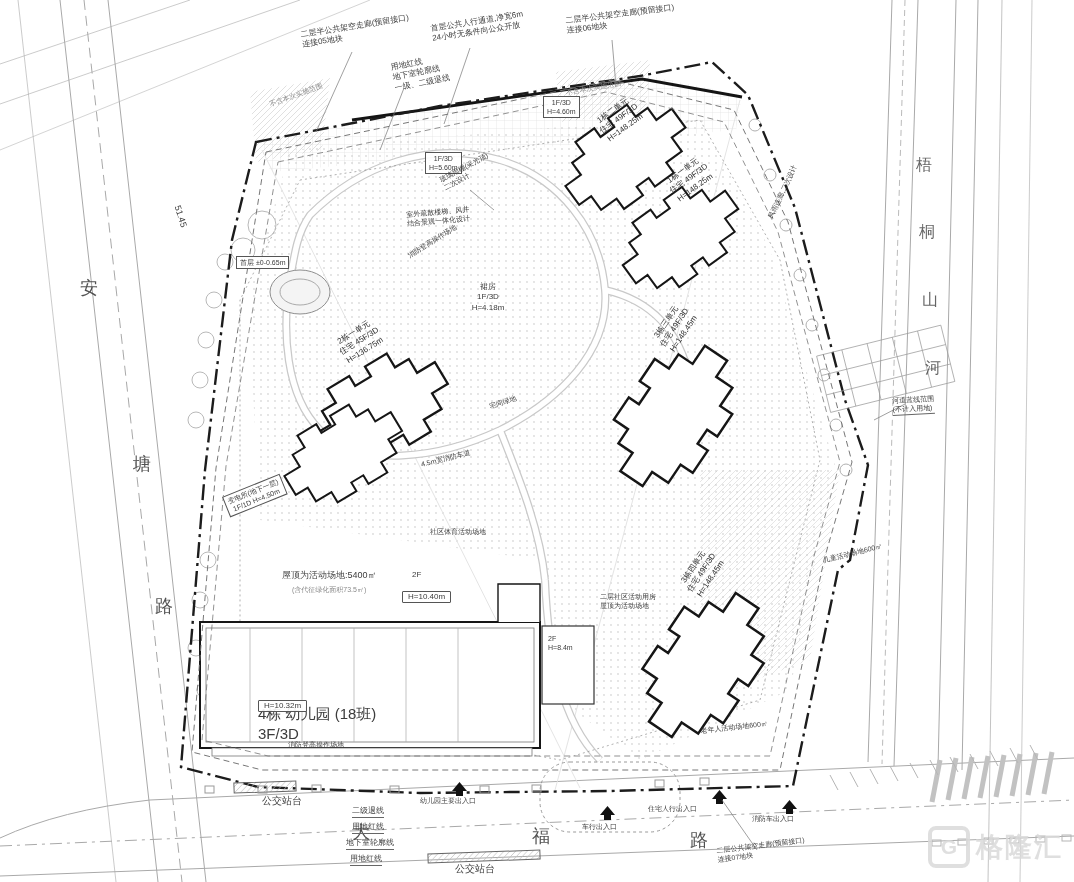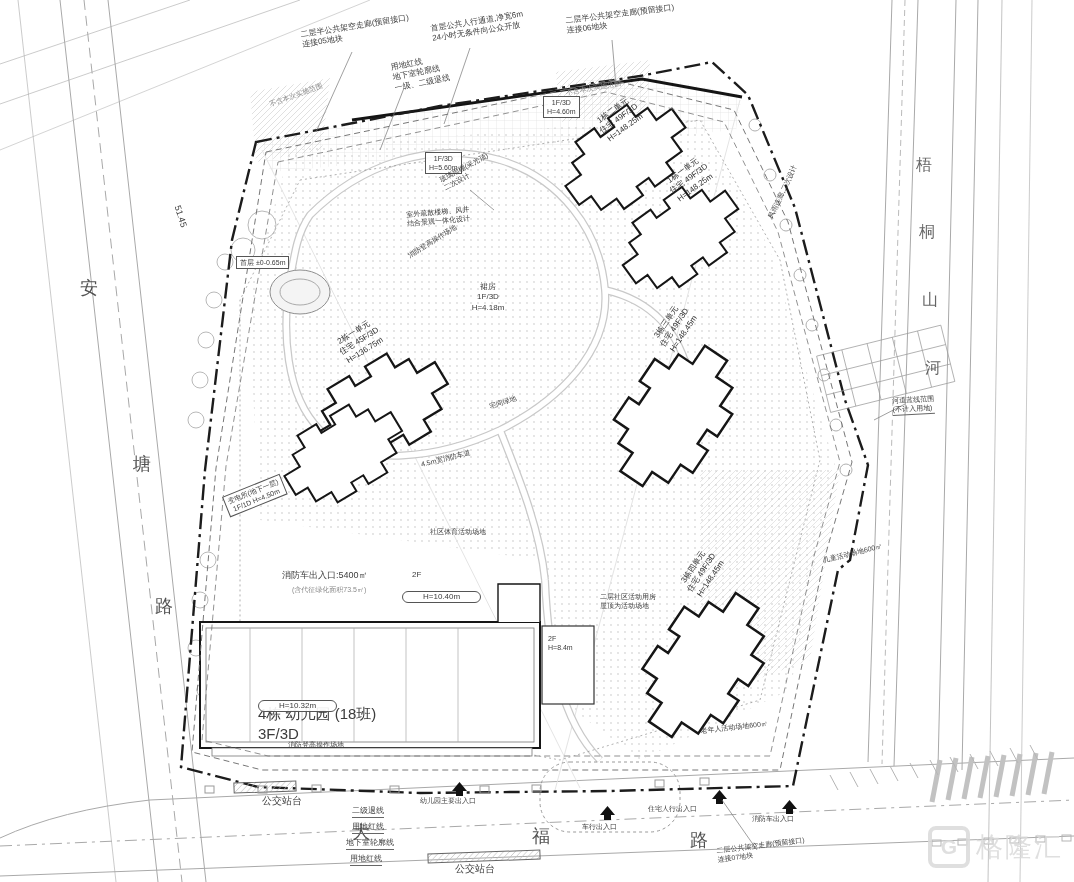--- a/index.html
+++ b/index.html
@@ -3,31 +3,31 @@
 <meta charset="utf-8">
 <style>
   html,body{margin:0;padding:0;background:#ffffff;}
   .plan{position:relative;width:1074px;height:882px;background:#ffffff;overflow:hidden;
         font-family:"Liberation Sans", sans-serif;color:#333;}
   .plan svg{position:absolute;left:0;top:0;}
   .lbl{position:absolute;font-size:8px;line-height:1.3;white-space:pre-line;color:#3c3c3c;
        transform-origin:left top;}
   .c{text-align:center;}
   .box{border:1px solid #555;background:rgba(255,255,255,.9);padding:1px 3px;}
-  .oval{border:1px solid #555;background:rgba(255,255,255,.9);padding:0 20px;border-radius:6px;}
+  .oval{border:1px solid #555;background:rgba(255,255,255,.9);padding:0 5px;border-radius:1px;}
   .ul{border-bottom:1px solid #666;padding-bottom:1px;}
   .gray{color:#8a8a8a;}
   .tiny{font-size:7px;}
   .road-char{position:absolute;font-size:18px;color:#3f3f3f;opacity:.9;}
   .river-char{position:absolute;font-size:16px;color:#4a4a4a;opacity:.85;}
   .bldg{font-size:8px;color:#2e2e2e;text-align:center;}
   .wm{position:absolute;left:928px;top:826px;display:flex;align-items:center;gap:6px;opacity:.85;}
   .wm-logo{width:34px;height:34px;border:4px solid #dadada;border-radius:8px;color:#dadada;
            font-weight:bold;font-size:21px;display:flex;align-items:center;justify-content:center;}
-  .wm-brand{font-size:27px;font-weight:normal;color:#dadada;letter-spacing:2px;}
+  .wm-brand{font-size:27px;font-weight:bold;color:#dadada;letter-spacing:2px;}
 </style>
 </head>
 <body>
 
 <div class="plan">
 
 <svg width="1074" height="882" viewBox="0 0 1074 882">
   <defs>
     <pattern id="dots" width="7" height="7" patternUnits="userSpaceOnUse">
       <circle cx="2" cy="2" r="0.9" fill="#c6c6c6"></circle>
@@ -266,21 +266,21 @@
 H=148.45m</div>
 <div class="lbl c" style="left:462px;top:282px;width:52px">裙房
 1F/3D
 H=4.18m</div>
 <div class="lbl tiny" style="left:488px;top:402px;transform:rotate(-18deg)">宅间绿地</div>
 <div class="lbl tiny" style="left:420px;top:460px;transform:rotate(-14deg)">4.5m宽消防车道</div>
 <div class="lbl tiny" style="left:430px;top:527px">社区体育活动场地</div>
 <div class="lbl box tiny c" style="left:222px;top:497px;transform:rotate(-22deg)">变电所(地下一层)
 1F/1D H=4.50m</div>
 
-<div class="lbl" style="left:282px;top:570px;font-size:9px">消防车出入口:5400㎡</div>
+<div class="lbl" style="left:282px;top:570px;font-size:9px">屋顶为活动场地:5400㎡</div>
 <div class="lbl gray tiny" style="left:292px;top:585px">(含代征绿化面积73.5㎡)</div>
 <div class="lbl" style="left:258px;top:704px;font-size:15px">4栋 幼儿园 (18班)
 3F/3D</div>
 <div class="lbl oval" style="left:258px;top:700px">H=10.32m</div>
 <div class="lbl" style="left:412px;top:570px">2F</div>
 <div class="lbl oval" style="left:402px;top:591px">H=10.40m</div>
 <div class="lbl tiny" style="left:548px;top:634px">2F
 H=8.4m</div>
 <div class="lbl tiny" style="left:600px;top:592px">二层社区活动用房
 屋顶为活动场地</div>

